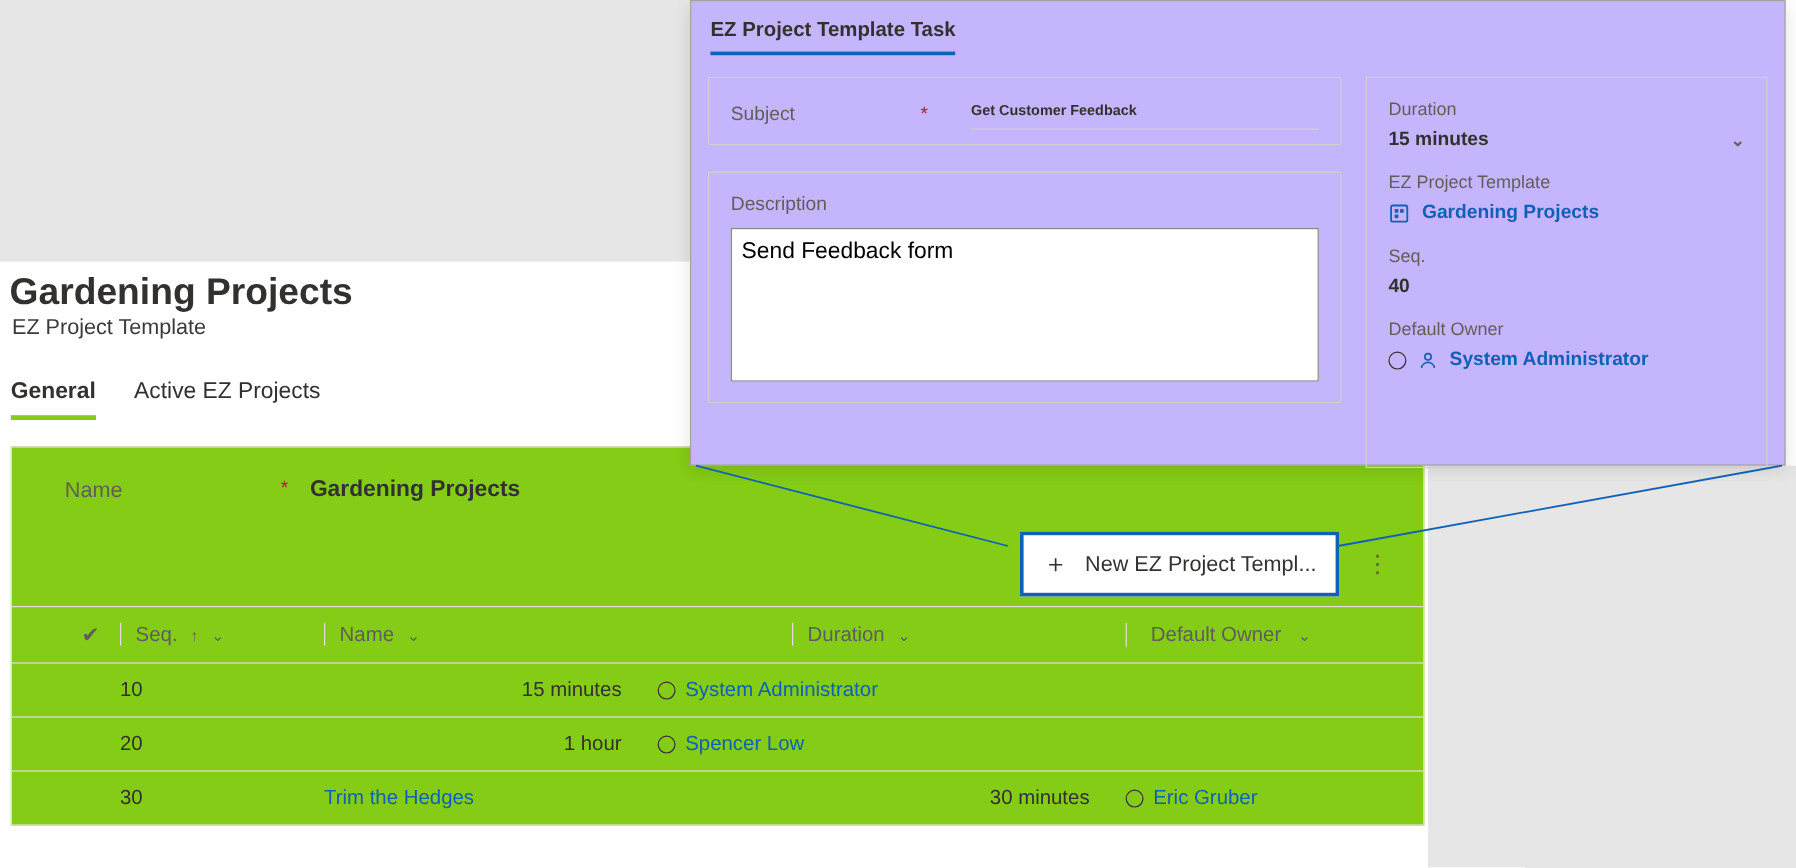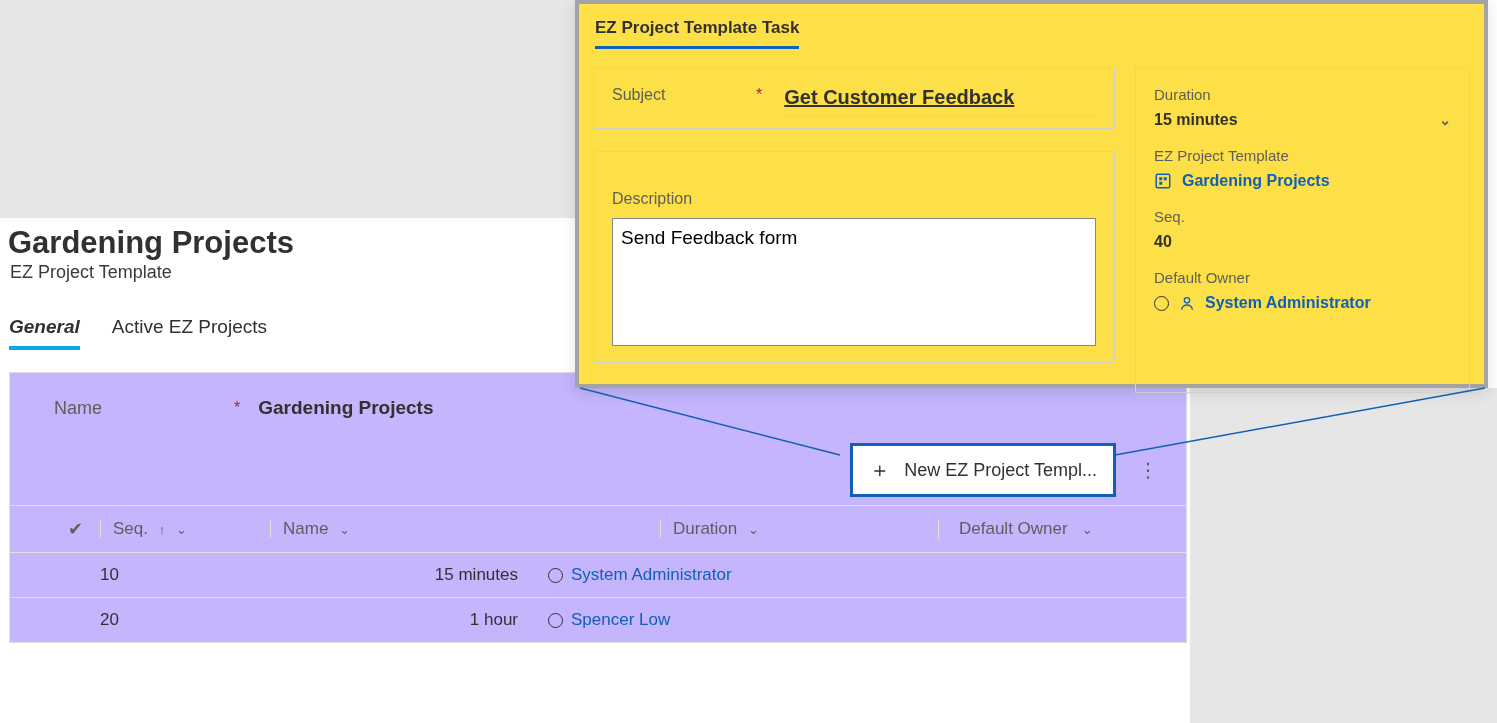--- a/index.html
+++ b/index.html
@@ -43,29 +43,28 @@
     display: flex;
     gap: 32px;
   }
   .tab {
     font-size: 19px;
     padding-bottom: 8px;
     cursor: pointer;
   }
   .tab.active {
     font-weight: 700;
-    border-bottom: 4px solid #0ea5e9;
-    font-style: italic;
+    border-bottom: 4px solid #84cc16;
   }
   .panel {
     position: absolute;
     left: 9px; top: 372px;
     width: 1178px;
     border: 1px solid #e1dfdd;
-    background: #c4b5fd;
+    background: #84cc16;
   }
   .name-row {
     display: flex;
     align-items: center;
     padding: 24px 40px 24px 44px;
   }
   .name-label { font-size: 18px; color: #605e5c; width: 180px; }
   .required { color: #a4262c; margin-right: 18px; }
   .name-value { font-size: 19px; font-weight: 600; }
   .subgrid-toolbar {
@@ -109,46 +108,46 @@
     width: 15px; height: 15px; border: 1.6px solid #323130; border-radius: 50%;
     display: inline-block;
   }
 
   
   .popout {
     position: absolute;
     left: 575px; top: 0;
     width: 913px;
     height: 388px;
-    background: #fde047;
-    border: 4px solid #a3a3a3;
+    background: #c4b5fd;
+    border: 1px solid #a3a3a3;
     box-shadow: 0 4px 14px rgba(0,0,0,0.12);
     padding: 14px 14px 14px 14px;
   }
   .popout-tab {
     font-size: 17px; font-weight: 700;
     padding-bottom: 8px;
     border-bottom: 3px solid #1160b7;
     display: inline-block;
     margin-left: 2px;
   }
   .popout-body {
     display: flex; gap: 20px; margin-top: 18px;
   }
   .popout-left { flex: 1; display: flex; flex-direction: column; gap: 22px; }
   .card {
     border: 1px solid #d2d0ce;
     padding: 18px 18px 12px 18px;
     border-radius: 2px;
   }
-  .field-row { display: flex; gap: 4px; font-size: 16px; }
+  .field-row { display: flex; align-items: center; gap: 18px; font-size: 16px; }
   .field-label { color: #605e5c; width: 140px; }
   .field-value-wrap { flex: 1; border-bottom: 1px solid #d2d0ce; padding-bottom: 6px; }
-  .field-value { font-weight: 600; font-size: 20px; text-decoration: underline; }
-  .desc-label { color: #605e5c; font-size: 16px; margin-bottom: 10px; margin-top: 20px; }
+  .field-value { font-weight: 600; font-size: 12px; }
+  .desc-label { color: #605e5c; font-size: 16px; margin-bottom: 10px; }
   .desc-box {
     border: 1px solid #8a8886;
     width: 100%;
     height: 128px;
     padding: 8px;
     font-size: 19px;
     resize: none;
     font-family: inherit;
   }
   .popout-right { width: 335px; }
@@ -227,20 +226,30 @@
         <span class="link">System Administrator</span>
       </div>
   </div>
   <div class="grid-row">
     <div class="col-check"></div>
     <div class="col-seq">20</div>
     <div class="col-dur">1 hour</div>
     <div class="col-owner">
         <span class="circle"></span>
         <span class="link">Spencer Low</span>
+      </div>
+  </div>
+  <div class="grid-row">
+    <div class="col-check"></div>
+    <div class="col-seq">30</div>
+    <div class="col-name"><span class="link">Trim the Hedges</span></div>
+    <div class="col-dur">30 minutes</div>
+    <div class="col-owner">
+        <span class="circle"></span>
+        <span class="link">Eric Gruber</span>
       </div>
   </div>
 </div>
 
 <div class="popout">
   <div class="popout-tab">EZ Project Template Task</div>
   <div class="popout-body">
     <div class="popout-left">
       <div class="card">
         <div class="field-row">

